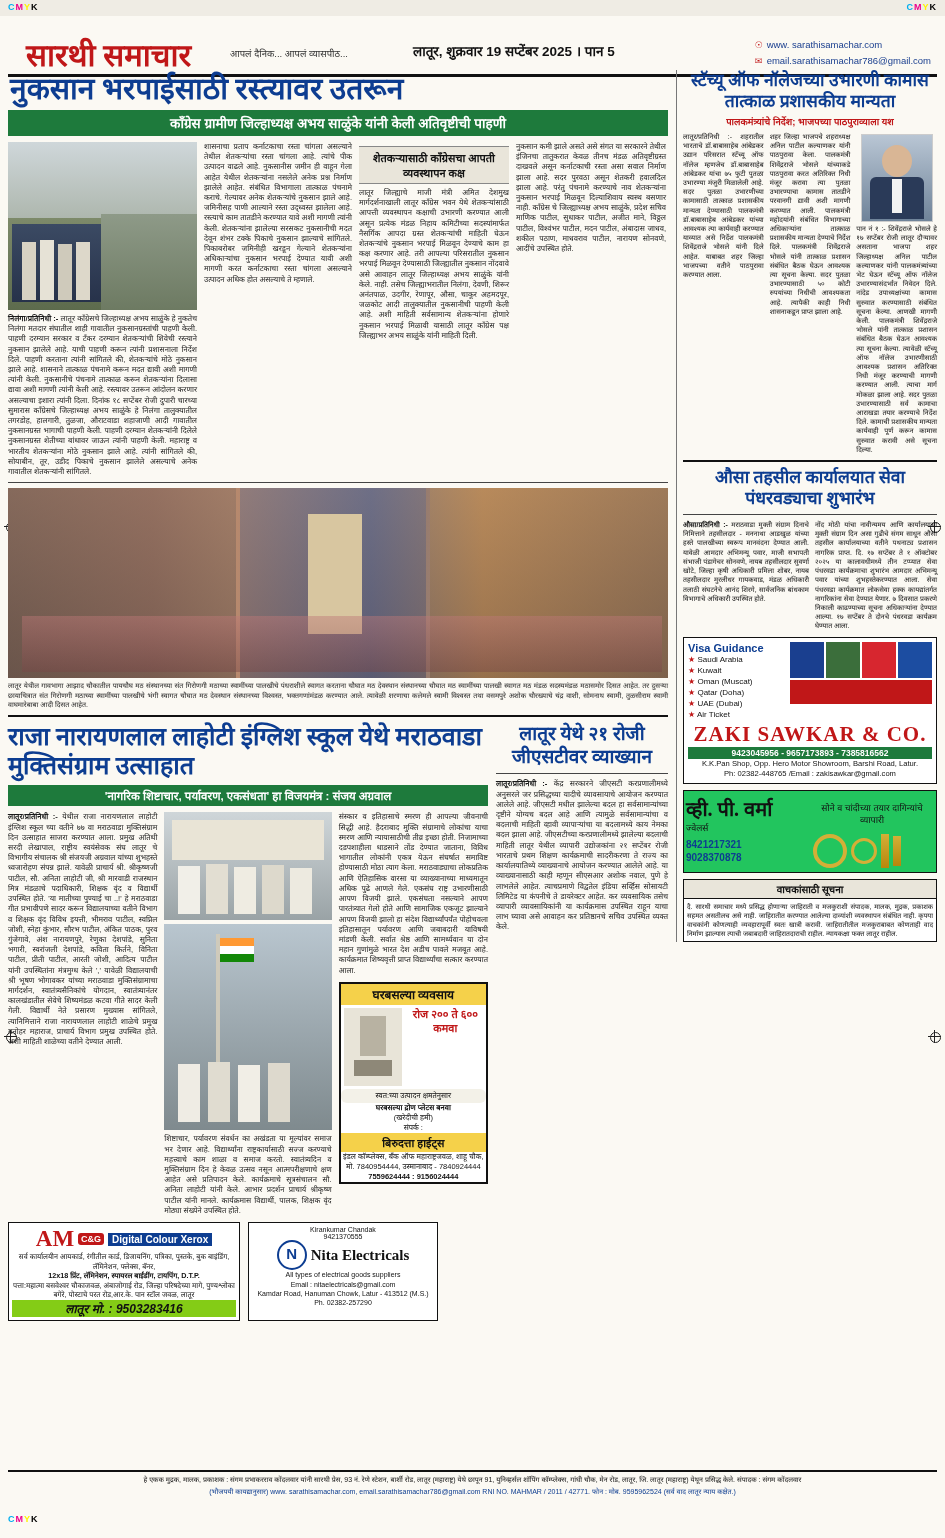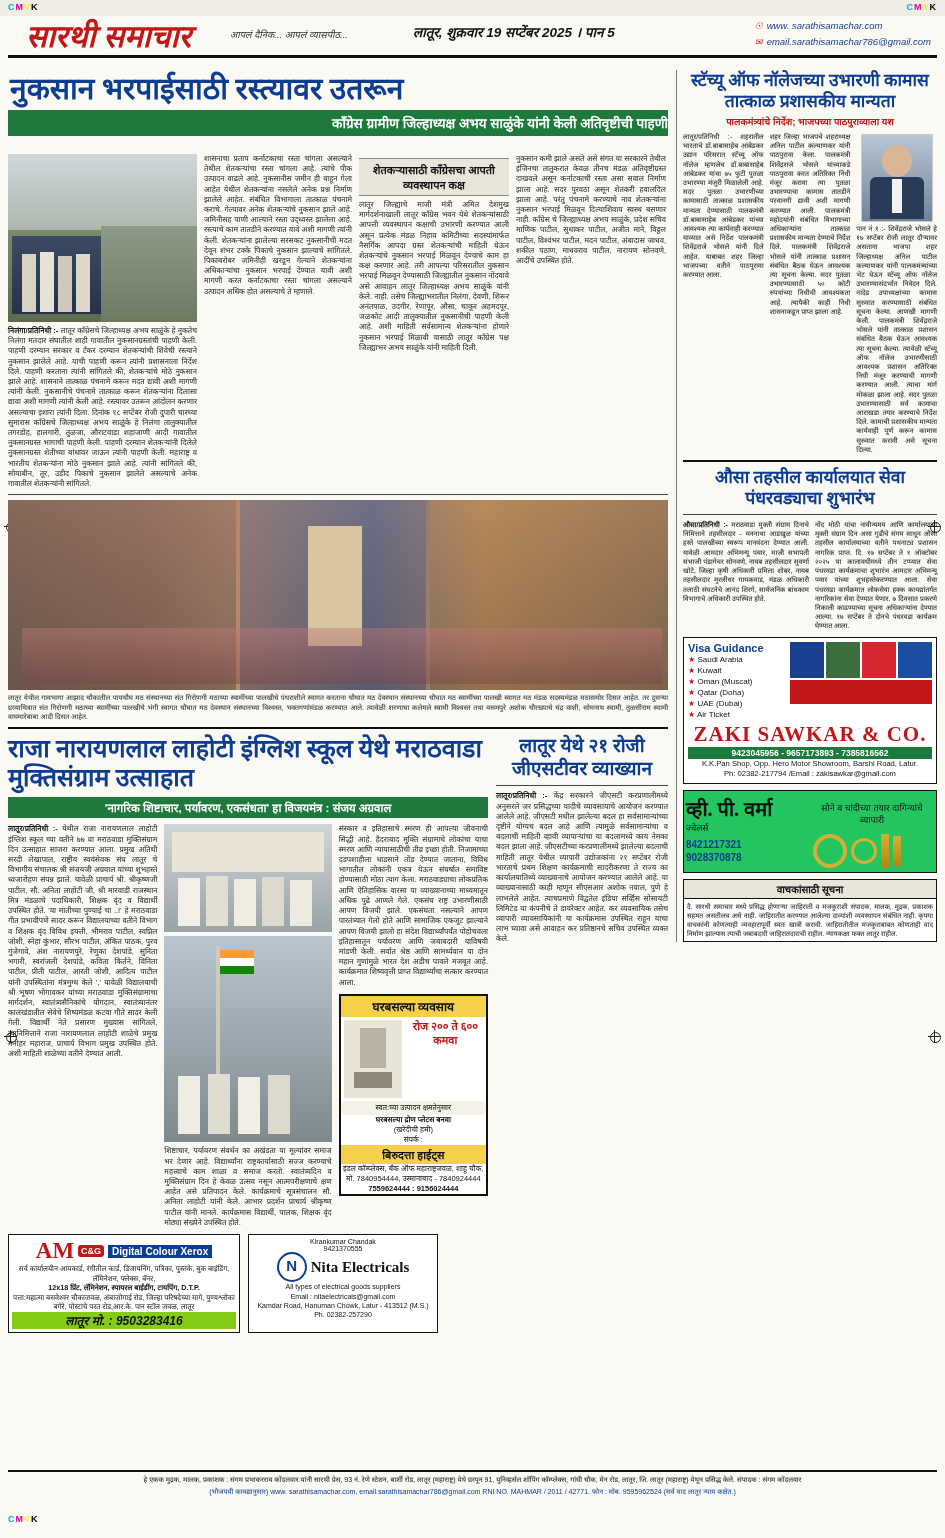--- a/index.html
+++ b/index.html
@@ -25,24 +25,23 @@
     position:absolute;left:8px;top:2px;
     font-size:9px;letter-spacing:1px;font-weight:bold;
   }
   .cmyk span:nth-child(1){color:#00aeef;}
   .cmyk span:nth-child(2){color:#ec008c;}
   .cmyk span:nth-child(3){color:#fff200;}
   .cmyk span:nth-child(4){color:#000;}
   .cmyk-bar .right{left:auto;right:8px;}
   
   .masthead{
-    position:absolute;top:12px;left:8px;width:929px;height:46px;
+    position:absolute;top:31px;left:8px;width:929px;height:46px;
     border-bottom:3px solid #111;
     box-sizing:border-box;
-    font-style:italic;
   }
   .mast-title{
     position:absolute;left:18px;top:2px;
     font-family:"Liberation Serif", serif;
     font-size:31px;font-weight:bold;color:#c01718;
     letter-spacing:0px;
   }
   .mast-sub{
     position:absolute;left:222px;top:16px;
     font-size:9.5px;color:#333;
@@ -64,23 +63,23 @@
     position:absolute;left:676px;top:70px;width:261px;
   }
   
   .headline{
     font-family:"Liberation Serif", serif;
     font-size:30px;font-weight:bold;color:#0d3d91;
     line-height:34px;letter-spacing:0px;
     padding:2px 0 4px 2px;
   }
   .subhead-bar{
-    background:#1e7a3c;color:#fff;text-align:right;
+    background:#1e7a3c;color:#fff;text-align:center;
     font-size:13.5px;font-weight:bold;padding:4px 0;
-    margin-bottom:18px;
+    margin-bottom:6px;
   }
   
   .photo{
     background:#9aa3a8;position:relative;overflow:hidden;
   }
   .story-top{display:flex;gap:7px;}
   .col-a{width:189px;}
   .col-b{width:148px;}
   .col-c{width:150px;}
   .col-d{width:150px;}
@@ -437,21 +436,21 @@
               <div style="width:34px;height:36px;background:#1c4da1;"></div>
             </div>
             <div style="margin-top:2px;width:100%;height:24px;background:#c01718;"></div>
           </div>
         </div>
         <div style="text-align:center;margin-top:2px;">
           <span class="zaki-name">ZAKI SAWKAR &amp; CO.</span>
         </div>
         <div style="text-align:center;background:#1e7a3c;color:#fff;font-size:8.5px;font-weight:bold;padding:1px 8px;">9423045956 - 9657173893 - 7385816562</div>
         <div class="zaki-ph" style="text-align:center;">K.K.Pan Shop, Opp. Hero Motor Showroom, Barshi Road, Latur.</div>
-        <div class="zaki-ph" style="text-align:center;">Ph: 02382-217794 /Email : zakisawkar@gmail.com</div>
+        <div class="zaki-ph" style="text-align:center;">Ph: 02382-448765 /Email : zakisawkar@gmail.com</div>
       </div>
 
       <div class="ad verma" style="margin-top:6px;">
         <div style="display:flex;align-items:center;">
           <div style="flex:1;text-align:left;">
             <div class="verma-name">व्ही. पी. वर्मा</div>
             <div class="verma-sub">ज्वेलर्स</div>
           </div>
           <div style="flex:1;">
             <div class="verma-sub">सोने व चांदीच्या तयार दागिन्यांचे व्यापारी</div>

